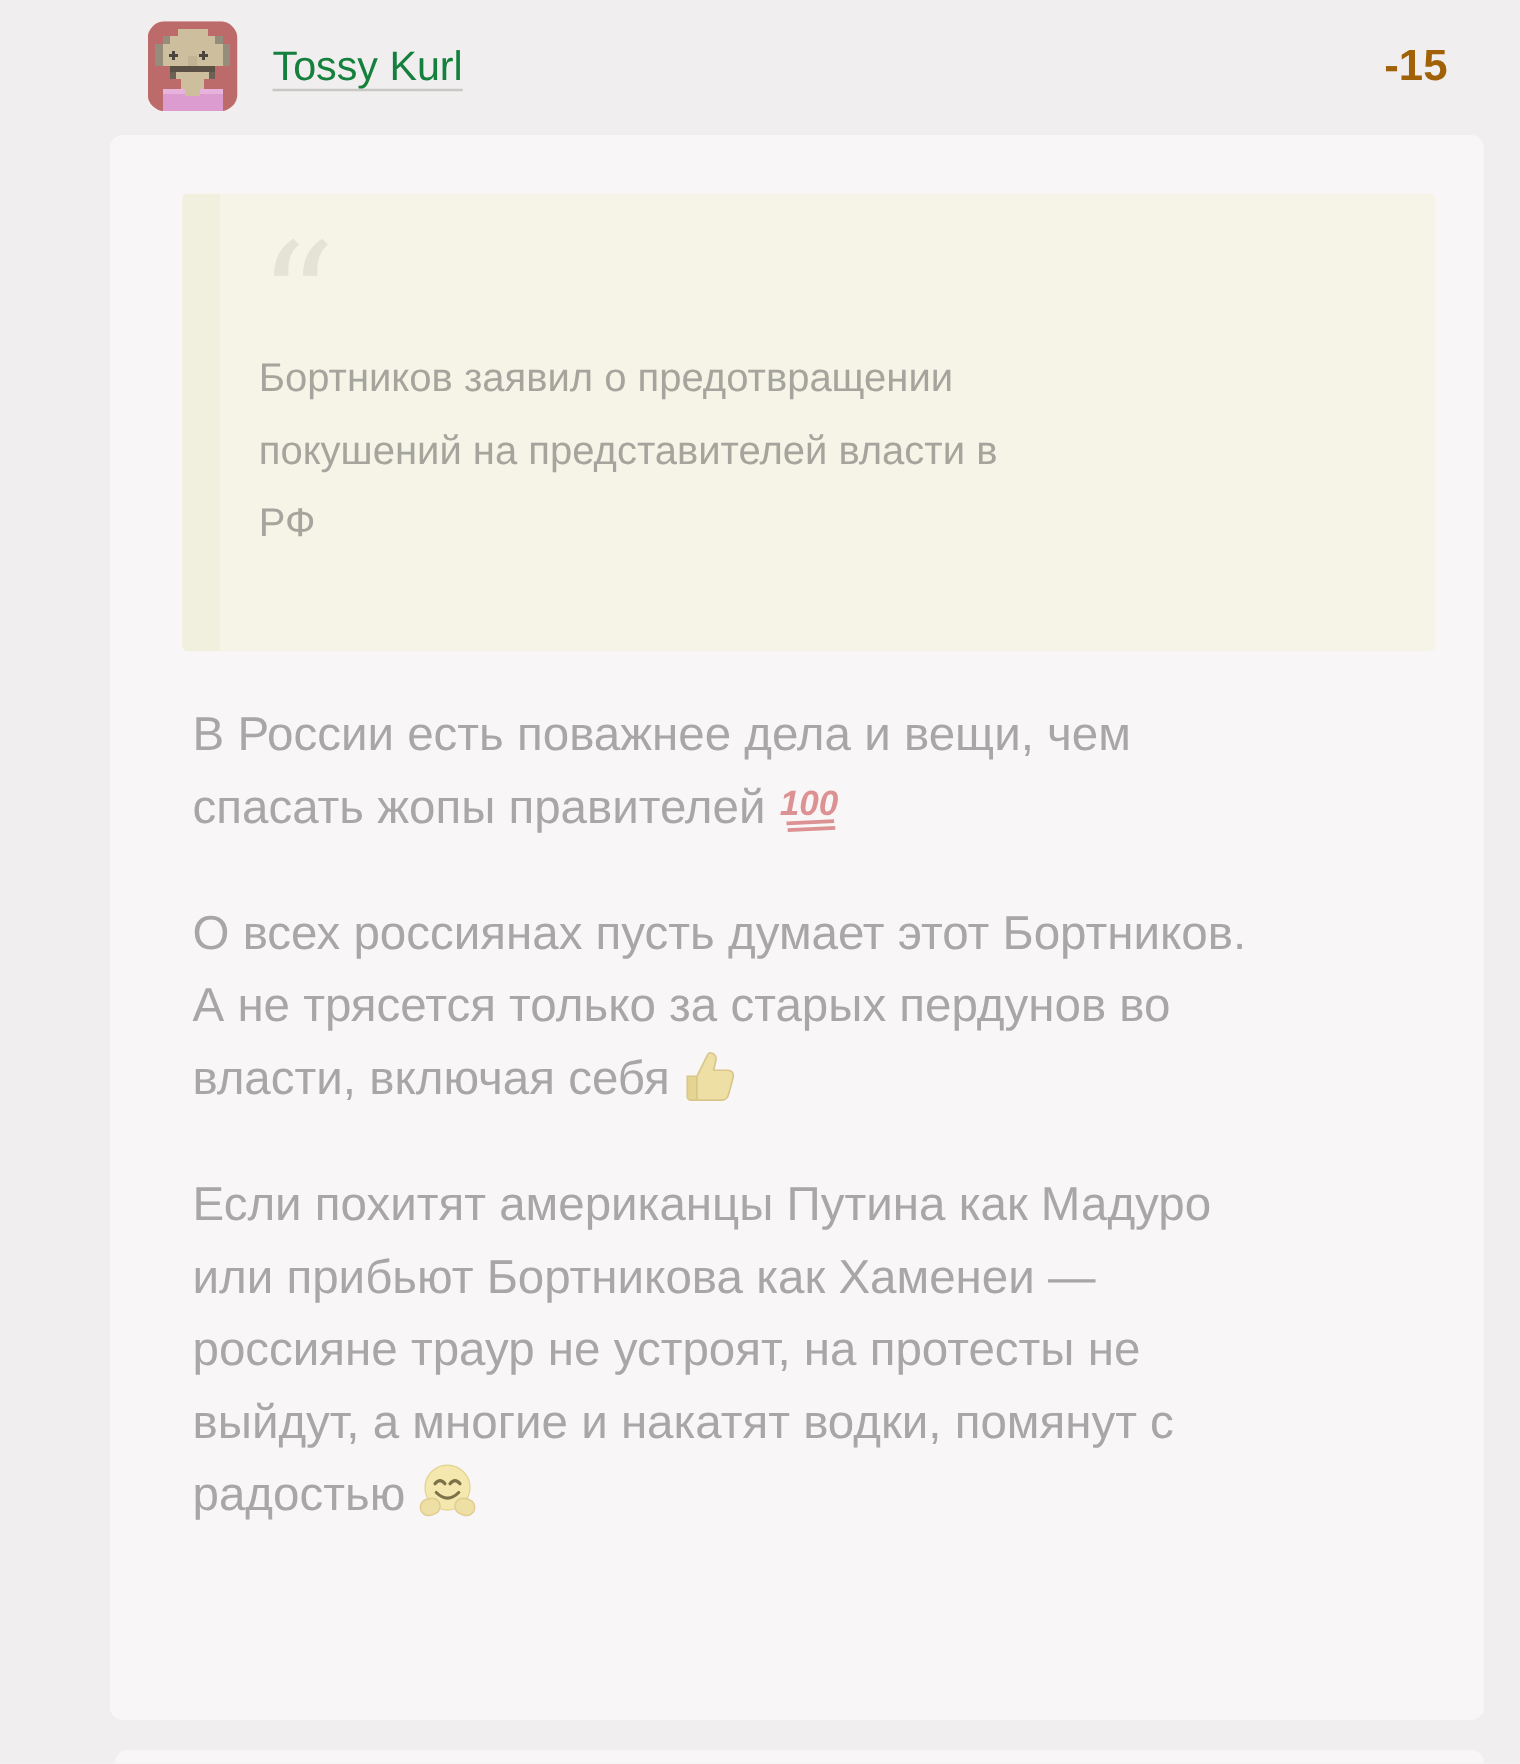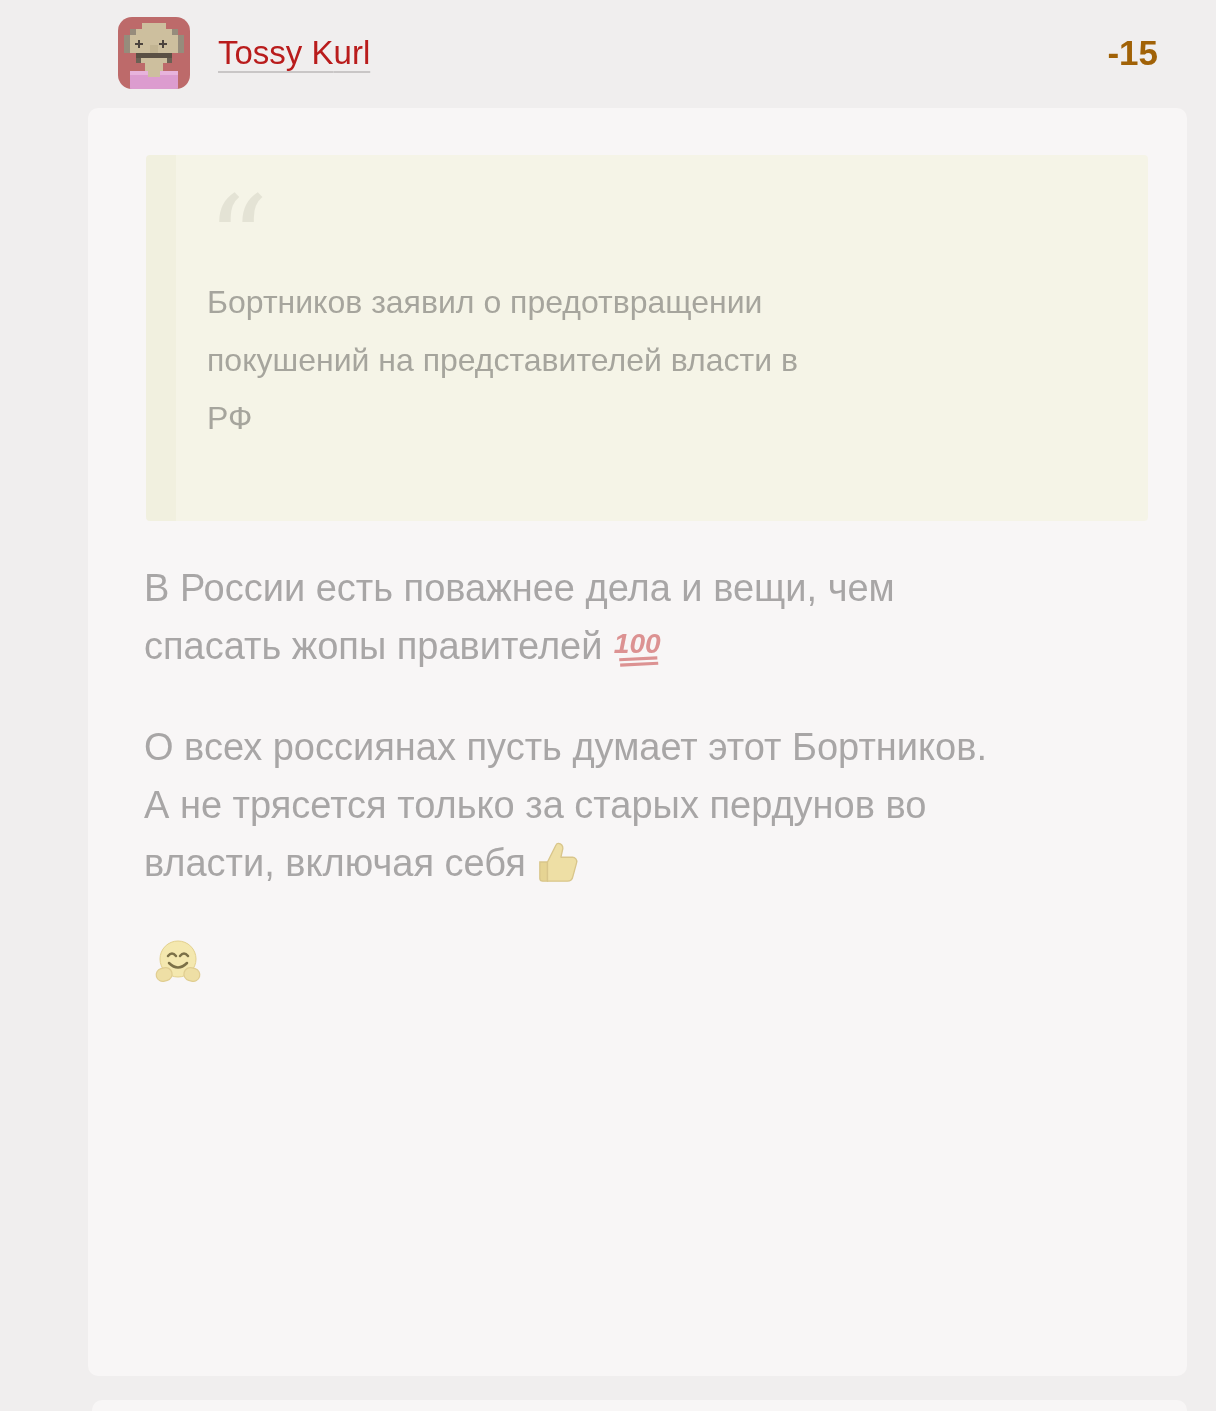--- a/index.html
+++ b/index.html
@@ -14,21 +14,21 @@
   .avatar{
     position:absolute;left:118px;top:17px;width:72px;height:72px;
     border-radius:14px;overflow:hidden;display:block;
   }
   .byline{
     position:absolute;left:218px;top:17px;height:72px;
     display:flex;align-items:center;
     font-size:33px;color:#b3b0b0;white-space:pre;
   }
   .byline a{
-    color:#b91c1c;text-decoration:underline;
+    color:#15803d;text-decoration:underline;
     text-decoration-color:#c9c6c6;text-decoration-thickness:2px;
     text-underline-offset:7px;cursor:pointer;
   }
   .score{
     position:absolute;right:58px;top:17px;height:72px;
     display:flex;align-items:center;
     font-size:35px;font-weight:bold;color:#a16207;
   }
   
   .card{
@@ -47,21 +47,21 @@
     font-size:120px;line-height:110px;
     color:#e4e3d5;user-select:none;
   }
   .quote-text{
     font-size:32px;line-height:58px;color:#a6a59d;
     white-space:pre-line;
   }
   .body-text{margin:38px 45px 0 50px}
   .body-text p{
     font-size:38px;line-height:58px;color:#a8a6a6;
-    white-space:pre-line;margin:0 0 34px 6px;
+    white-space:pre-line;margin:0 0 34px 16px;
   }
   .emoji{
     display:inline-block;vertical-align:-9px;margin-left:10px;
   }
   .emoji svg{display:inline-block}
   
   .next-card{
     position:absolute;left:92px;top:1400px;width:1095px;height:11px;
     background:#f8f6f6;border-radius:10px 10px 0 0;
   }
@@ -118,21 +118,25 @@
         </svg></span></p>
 
 
     <p><span>О всех россиянах пусть думает этот Бортников.
 А не трясется только за старых пердунов во
 власти, включая себя</span><span class="emoji"><svg width="46" height="46" viewBox="0 0 48 48">
           <path d="M4 24 h8 v20 H7 a3 3 0 0 1 -3 -3 Z" fill="#e6d493" stroke="#d9c68b" stroke-width="1.4"></path>
           <path d="M12 24 L21 6 a2.5 2.5 0 0 1 2.5 -1.5 a5 5 0 0 1 4.5 5.5 L26 19 h12 a4.5 4.5 0 0 1 4.4 5.6 L38.5 39 a6 6 0 0 1 -5.8 5 H12 Z" fill="#eedfa5" stroke="#d9c68b" stroke-width="1.4" stroke-linejoin="round"></path>
         </svg></span></p>
 
-    <p><span class="emoji"><svg width="48" height="48" viewBox="0 0 48 48">
+    <p><span>Если похитят американцы Путина как Мадуро
+или прибьют Бортникова как Хаменеи —
+россияне траур не устроят, на протесты не
+выйдут, а многие и накатят водки, помянут с
+радостью</span><span class="emoji"><svg width="48" height="48" viewBox="0 0 48 48">
           <circle cx="24" cy="21" r="18" fill="#f4e8af" stroke="#e3d18f" stroke-width="1"></circle>
           <path d="M14 18 q4 -5 8 0" stroke="#7c7148" stroke-width="2.5" fill="none" stroke-linecap="round"></path>
           <path d="M26 18 q4 -5 8 0" stroke="#7c7148" stroke-width="2.5" fill="none" stroke-linecap="round"></path>
           <path d="M15 25 q9 9 18 0" stroke="#7c7148" stroke-width="2.5" fill="none" stroke-linecap="round"></path>
           <rect x="2" y="30" width="16" height="13" rx="6.5" transform="rotate(-16 10 36)" fill="#eedfa5" stroke="#e0cd90" stroke-width="1.2"></rect>
           <rect x="30" y="30" width="16" height="13" rx="6.5" transform="rotate(16 38 36)" fill="#eedfa5" stroke="#e0cd90" stroke-width="1.2"></rect>
         </svg></span></p>
 
   </div>
 </div>

